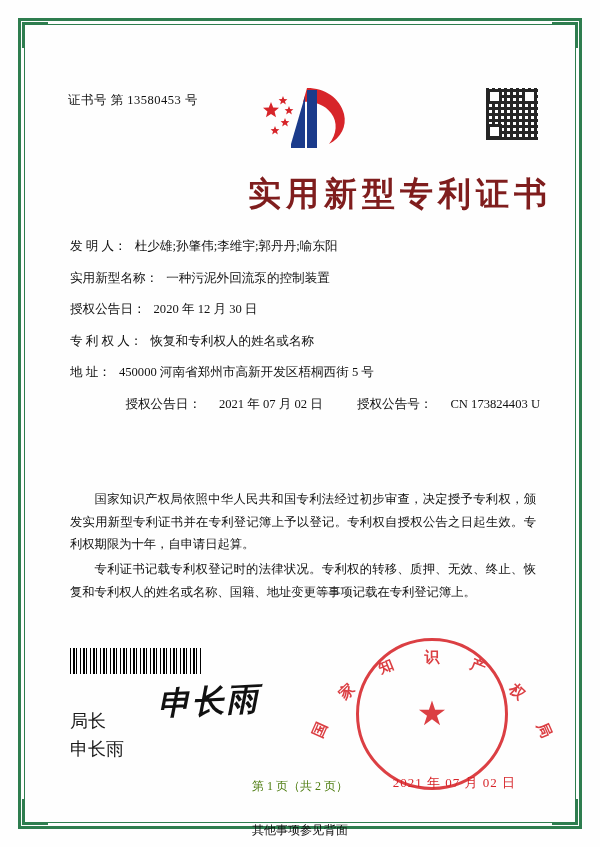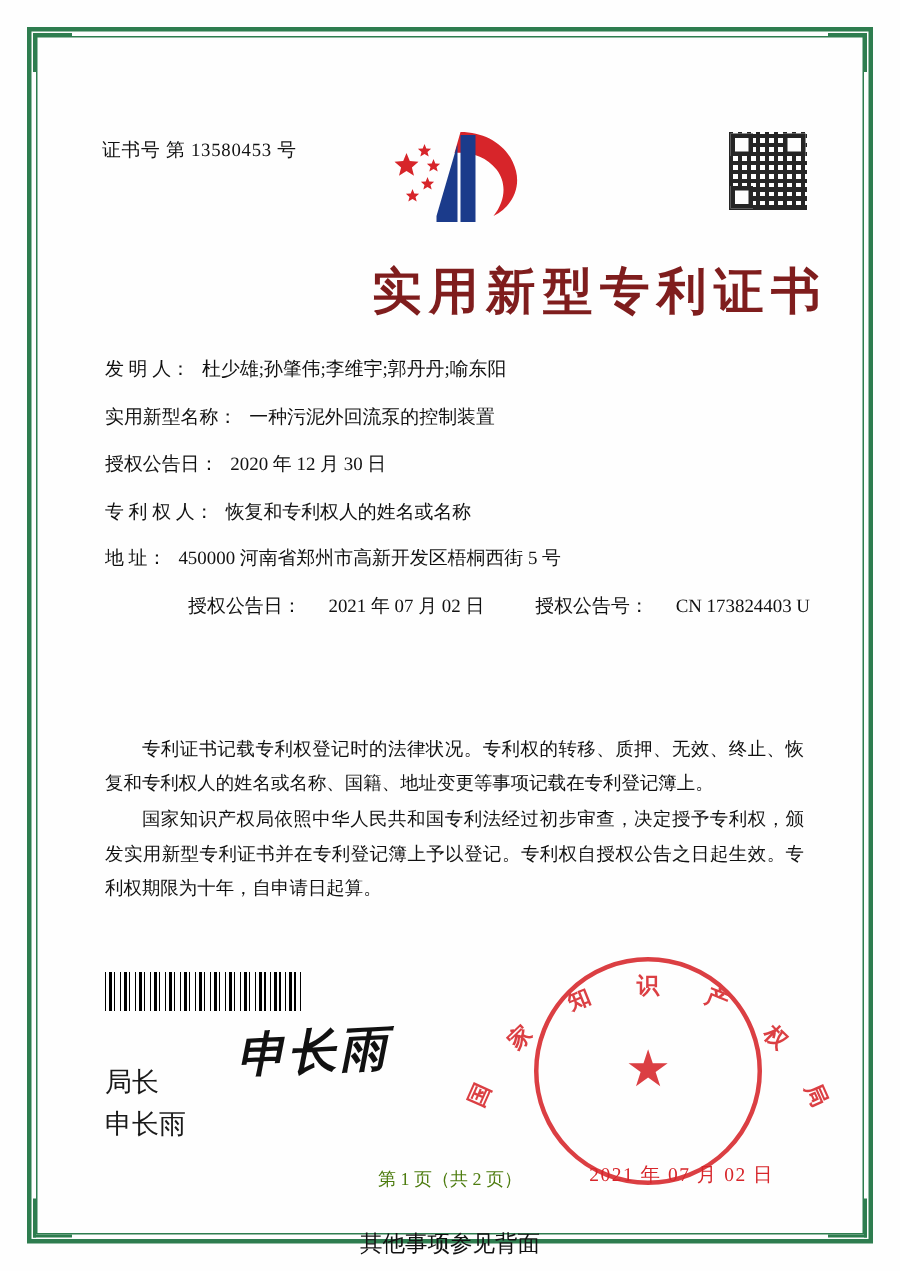--- a/index.html
+++ b/index.html
@@ -258,21 +258,21 @@
     text-align: center;
     font-size: 12px;
     color: #4d7c0f;
   }
   .footer-note {
     position: absolute;
     left: 0;
     right: 0;
     bottom: -32px;
     text-align: center;
-    font-size: 15px;
+    font-size: 12px;
     color: #111;
   }
 </style>
 </head>
 <body>
 
 <div class="page">
 
   <div class="border-outer"></div>
   <div class="border-inner"></div>
@@ -329,22 +329,22 @@
       </div>
       <div class="field-row dual">
         <span class="field-label">授权公告日：</span>
         <span class="field-value">2021 年 07 月 02 日</span>
         <span class="field-label sub-label">授权公告号：</span>
         <span class="field-value">CN 173824403 U</span>
       </div>
     </div>
 
     <div class="paragraphs">
+      <p>国家知识产权局依照中华人民共和国专利法经过初步审查，决定授予专利权，颁发实用新型专利证书并在专利登记簿上予以登记。专利权自授权公告之日起生效。专利权期限为十年，自申请日起算。</p>
       <p>专利证书记载专利权登记时的法律状况。专利权的转移、质押、无效、终止、恢复和专利权人的姓名或名称、国籍、地址变更等事项记载在专利登记簿上。</p>
-      <p>国家知识产权局依照中华人民共和国专利法经过初步审查，决定授予专利权，颁发实用新型专利证书并在专利登记簿上予以登记。专利权自授权公告之日起生效。专利权期限为十年，自申请日起算。</p>
     </div>
 
     <div class="barcode"></div>
 
     <div class="signature-block">
       <div>局长</div>
       <div>申长雨</div>
     </div>
     <div class="handwriting">申长雨</div>
 

